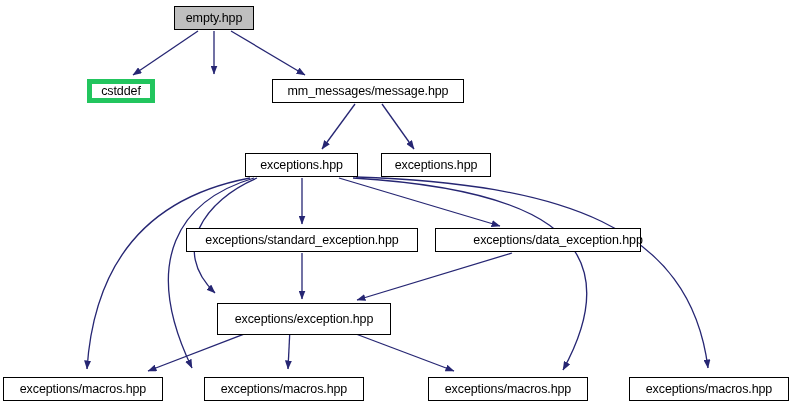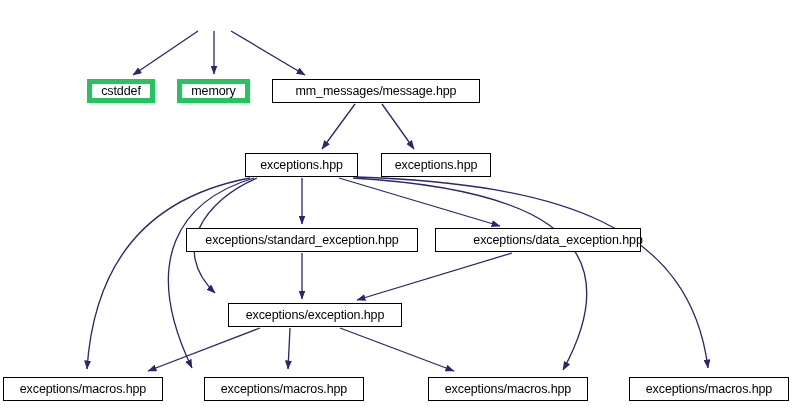--- a/index.html
+++ b/index.html
@@ -91,50 +91,50 @@
       <path d="M512,253 L357,300"></path>
 
       <path d="M260,328 L148,371"></path>
 
       <path d="M290,328 L288,369"></path>
 
       <path d="M340,328 L454,371"></path>
     </g>
   </svg>
 
+  <div class="node root" style="left:174px; top:6px; width:80px; height:24px;">
+    <span class="node-label">empty.hpp</span>
+  </div>
 
   <div class="node sys" style="left:87px; top:79px; width:68px; height:24px;">
     <span class="node-label">cstddef</span>
   </div>
 
-  <div class="node sys" style="left:177px; top:79px; width:73px; height:24px;">
-    <span class="node-label">memory</span>
-  </div>
 
-  <div class="node" style="left:272px; top:79px; width:208px; height:24px;">
+  <div class="node" style="left:272px; top:79px; width:192px; height:24px;">
     <span class="node-label">mm_messages/message.hpp</span>
   </div>
 
   <div class="node" style="left:245px; top:153px; width:113px; height:24px;">
     <span class="node-label">exceptions.hpp</span>
   </div>
 
   <div class="node" style="left:381px; top:153px; width:110px; height:24px;">
     <span class="node-label">exceptions.hpp</span>
   </div>
 
   <div class="node" style="left:186px; top:228px; width:232px; height:24px;">
     <span class="node-label">exceptions/standard_exception.hpp</span>
   </div>
 
   <div class="node" style="left:435px; top:228px; width:206px; height:24px;padding-left:40px;">
     <span class="node-label">exceptions/data_exception.hpp</span>
   </div>
 
-  <div class="node" style="left:228px; top:303px; width:174px; height:24px;">
+  <div class="node" style="left:217px; top:303px; width:174px; height:32px;">
     <span class="node-label">exceptions/exception.hpp</span>
   </div>
 
   <div class="node" style="left:3px; top:377px; width:160px; height:24px;">
     <span class="node-label">exceptions/macros.hpp</span>
   </div>
 
   <div class="node" style="left:204px; top:377px; width:160px; height:24px;">
     <span class="node-label">exceptions/macros.hpp</span>
   </div>

